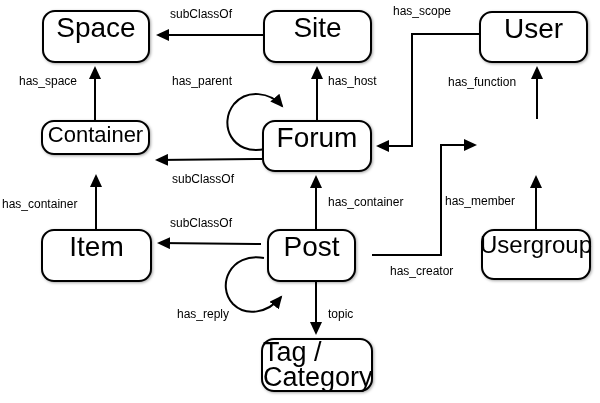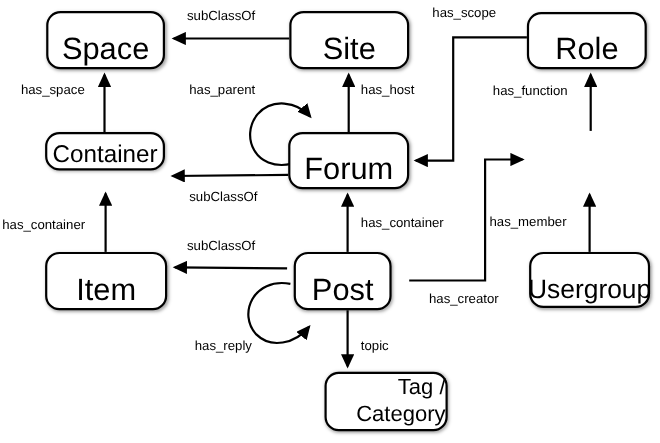--- a/index.html
+++ b/index.html
@@ -4,28 +4,28 @@
 <style>
   html,body{margin:0;padding:0;background:#fff;}
   .canvas{
     position:relative;width:600px;height:403px;background:#ffffff;
     font-family:"Liberation Sans",sans-serif;overflow:hidden;
   }
   svg.edges{position:absolute;left:0;top:0;width:600px;height:403px;}
   svg.edges path{fill:none;stroke:#000;stroke-width:2;}
   .node{
     position:absolute;background:#fff;border:2.5px solid #000;border-radius:13px;
-    display:flex;align-items:flex-end;justify-content:center;
+    display:flex;align-items:flex-start;justify-content:center;
     color:#000;font-size:28px;box-sizing:border-box;
     box-shadow:1px 1px 3px rgba(0,0,0,0.35);
     z-index:2;
   }
   .node.fs22{font-size:22px;}
   .node.fs24{font-size:24px;}
-  .node.fs23{font-size:20px;margin-left:34px;}
+  .node.fs23{font-size:27px;}
   .node-tag{flex-direction:column;line-height:25px;}
   .node-tag span{display:block;text-align:center;}
   .edge-label{
     position:absolute;font-size:12px;color:#000;white-space:nowrap;z-index:3;
   }
 </style>
 </head>
 <body>
 
 <div class="canvas">
@@ -52,21 +52,21 @@
     <path d="M 316 282 L 316 333" marker-end="url(#arr)"></path>
   </svg>
 
   <div class="node" style="left:42px;top:10px;width:108px;height:53px">
     <span>Space</span>
   </div>
   <div class="node" style="left:263px;top:10px;width:109px;height:53px">
     <span>Site</span>
   </div>
   <div class="node" style="left:479px;top:11px;width:109px;height:52px">
-    <span>Role</span>
+    <span>User</span>
   </div>
   <div class="node fs22" style="left:41px;top:120px;width:109px;height:35px">
     <span>Container</span>
   </div>
   <div class="node" style="left:262px;top:120px;width:110px;height:52px">
     <span>Forum</span>
   </div>
   <div class="node" style="left:41px;top:229px;width:111px;height:53px">
     <span>Item</span>
   </div>

